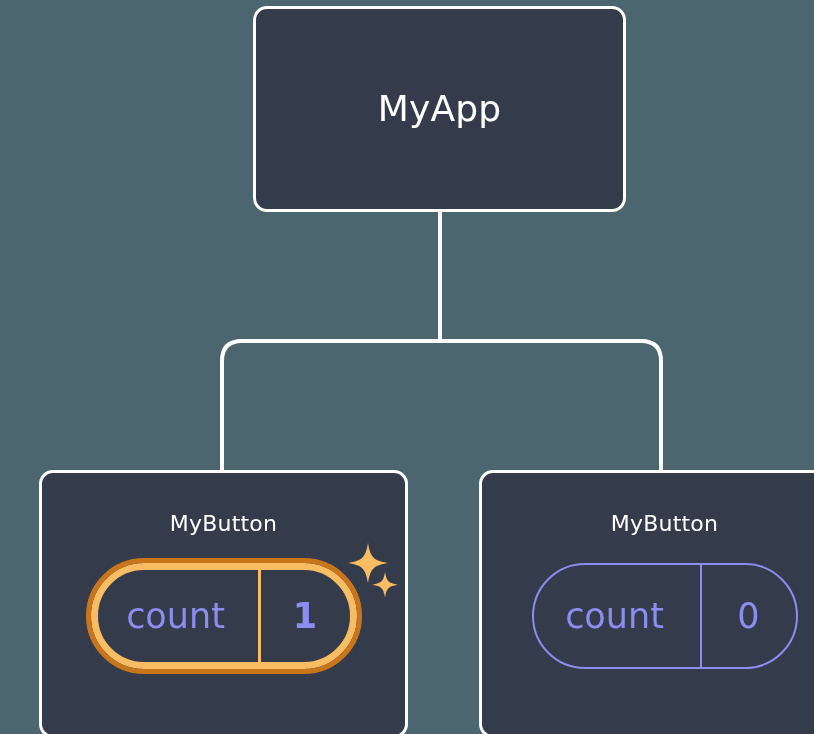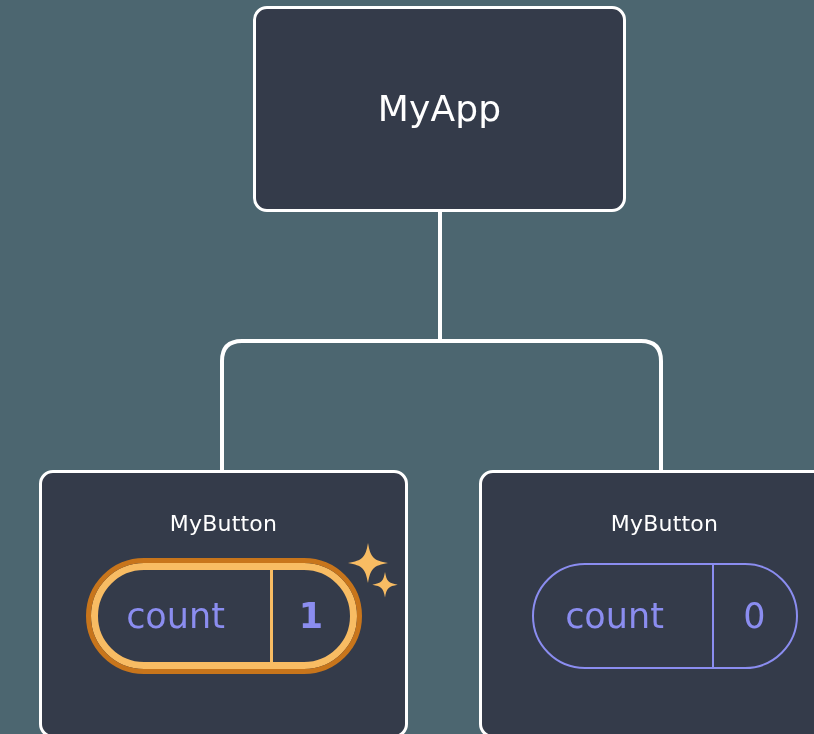--- a/index.html
+++ b/index.html
@@ -103,21 +103,21 @@
     display: flex;
     align-items: center;
     justify-content: center;
     color: #8b8df0;
     font-size: 35px;
     line-height: 1;
     white-space: nowrap;
   }
   .pill-key {
     flex: 0 0 162px;
-    padding-right: 16px;
+    padding-right: 4px;
   }
   .pill-val {
     flex: 1 1 auto;
   }
   .pill-plain .pill-key {
     border-right: 2px solid #8b8df0;
   }
   .pill-highlight .pill-key {
     flex: 0 0 156px;
     border-right: 3px solid #f8bc63;

